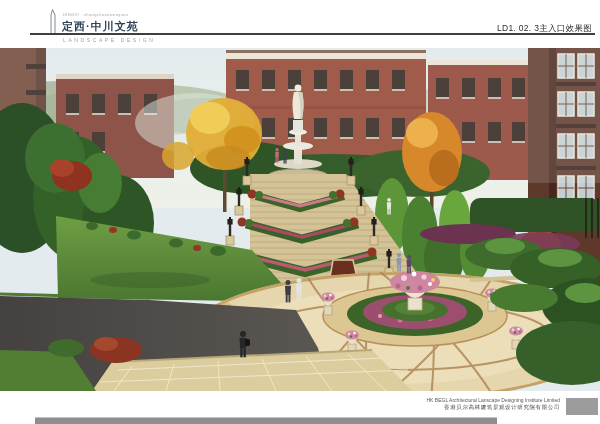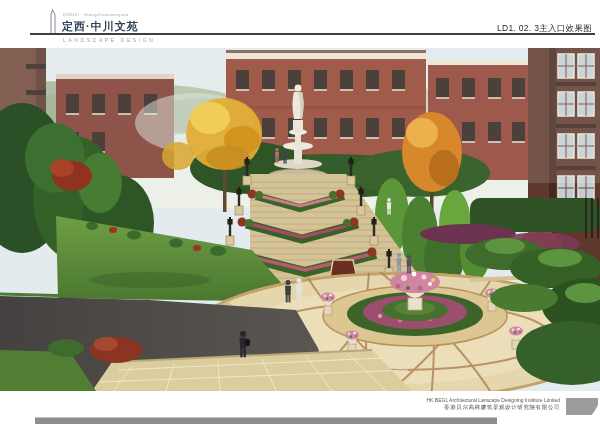--- a/index.html
+++ b/index.html
@@ -1,17 +1,17 @@
 <!DOCTYPE html>
 <html><head>
 <meta charset="utf-8">
 <style>
   html,body{margin:0;padding:0;background:#ffffff;}
   .page{position:relative;width:600px;height:424px;background:#ffffff;overflow:hidden;
-        font-family:"Liberation Sans",sans-serif;border-radius:30px;}
+        font-family:"Liberation Sans",sans-serif;}
   
   .hdr-rule{position:absolute;left:30px;top:33px;width:565px;height:1.5px;background:#3f3f3f;}
   .logo-icon{position:absolute;left:47px;top:8px;}
   .logo-sub{position:absolute;left:63px;top:12px;font-size:4px;color:#9aabb5;letter-spacing:.4px;white-space:nowrap;}
   .logo-title{position:absolute;left:62px;top:19px;font-size:11px;font-weight:bold;color:#2e4256;letter-spacing:1px;white-space:nowrap;}
   .logo-caption{position:absolute;left:63px;top:37px;font-size:5px;color:#98a4ac;letter-spacing:2.6px;white-space:nowrap;}
   .sheet-label{position:absolute;right:8px;top:23px;font-size:8.5px;color:#2b2b2b;letter-spacing:.3px;white-space:nowrap;}
   
   .render{position:absolute;left:0;top:48px;width:600px;height:343px;overflow:hidden;background:#e3ebee;}
   

